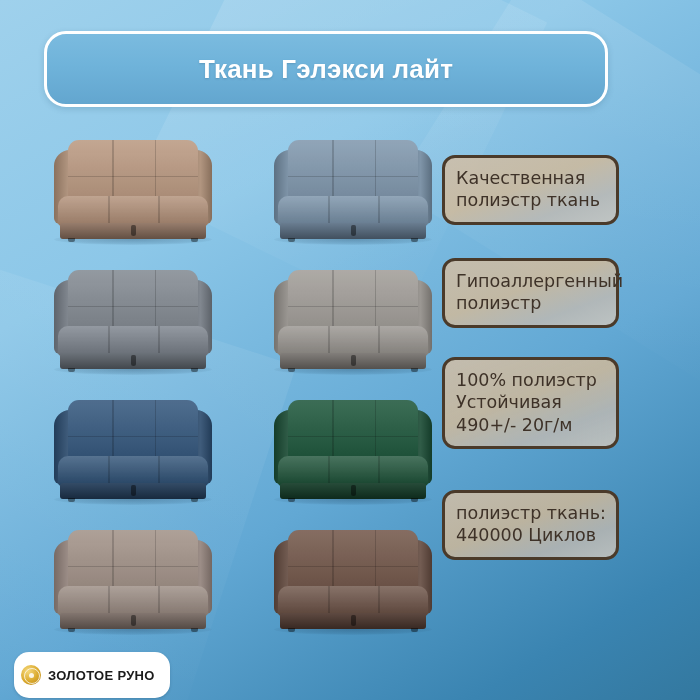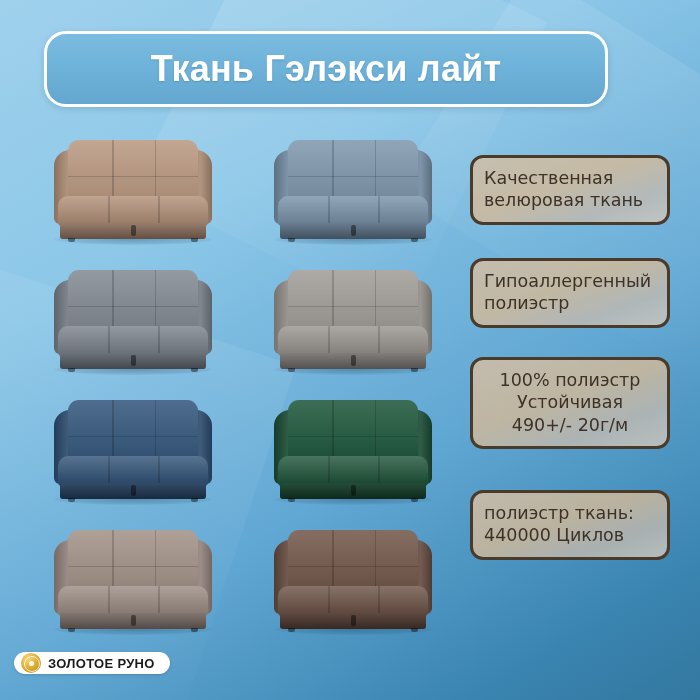--- a/index.html
+++ b/index.html
@@ -24,21 +24,21 @@
 
   
   #title-banner {
     position:absolute; left:44px; top:31px; width:564px; height:76px;
     border:3px solid #ffffff; border-radius:22px;
     background:linear-gradient(180deg,#7bbbdf 0%,#6fb3da 45%,#63a6cf 100%);
     display:flex; align-items:center; justify-content:center;
     box-shadow:0 2px 6px rgba(30,70,100,0.18);
   }
   #title-text {
-    color:#ffffff; font-size:36px; font-weight:bold; letter-spacing:0.2px;
+    color:#ffffff; font-size:26px; font-weight:bold; letter-spacing:0.2px;
     font-family:"Liberation Sans", sans-serif;
     text-shadow:0 1px 2px rgba(40,80,110,0.25);
     white-space:nowrap;
   }
 
   
   #sofa-grid { position:absolute; left:0; top:128px; width:460px; }
   .sofa-cell { position:absolute; width:170px; height:110px; }
   .sofa {
     position:absolute; left:0; top:0; width:170px; height:104px;
@@ -103,33 +103,33 @@
   
   .sofa-foot {
     position:absolute; top:100px; width:7px; height:4px;
     background:rgba(0,0,0,0.42); border-radius:0 0 2px 2px;
   }
   .sofa-foot.l { left:20px; }
   .sofa-foot.r { right:20px; }
 
   
   .feature-box {
-    position:absolute; left:470px; width:200px;
+    position:absolute; left:442px; width:177px;
     border:3px solid #4a3a2a; border-radius:13px;
     background:linear-gradient(160deg, rgba(207,190,168,0.88) 0%, rgba(214,186,150,0.80) 45%, rgba(196,186,176,0.78) 75%, rgba(208,200,190,0.82) 100%);
     padding:9px 11px 10px 11px;
     color:#3e3228;
     font-size:17.5px; line-height:1.28;
     font-family:"DejaVu Sans", sans-serif;
   }
   .feature-line { display:block; white-space:nowrap; }
 
   
   #logo-badge {
-    position:absolute; left:14px; top:652px; width:156px; height:22px;
+    position:absolute; left:14px; top:652px; width:156px; height:46px;
     background:#ffffff; border-radius:15px;
     display:flex; align-items:center; gap:7px; padding-left:7px;
     box-shadow:0 1px 3px rgba(20,50,75,0.22);
   }
   #logo-mark {
     width:20px; height:20px; flex:0 0 20px;
     border-radius:50%;
     background:radial-gradient(circle at 35% 30%, #f5d87a 0%, #d9a82c 55%, #b8871c 100%);
     position:relative;
   }
@@ -261,27 +261,27 @@
         <div class="sofa-foot l"></div>
         <div class="sofa-foot r"></div>
         <div class="sofa-handle"></div>
       </div>
     </div>
   </div>
 
 <div id="feature-stack">
     <div class="feature-box" style="top: 155px;">
       <span class="feature-line">Качественная</span>
-      <span class="feature-line">велюровая ткань</span>
+      <span class="feature-line">полиэстр ткань</span>
     </div>
     <div class="feature-box" style="top: 258px;">
       <span class="feature-line">Гипоаллергенный</span>
       <span class="feature-line">полиэстр</span>
     </div>
-    <div class="feature-box" style="top: 357px; text-align: center;">
+    <div class="feature-box" style="top: 357px;">
       <span class="feature-line">100% полиэстр</span>
       <span class="feature-line">Устойчивая</span>
       <span class="feature-line">490+/- 20г/м</span>
     </div>
     <div class="feature-box" style="top: 490px;">
       <span class="feature-line">полиэстр ткань:</span>
       <span class="feature-line">440000 Циклов</span>
     </div>
   </div>
 

